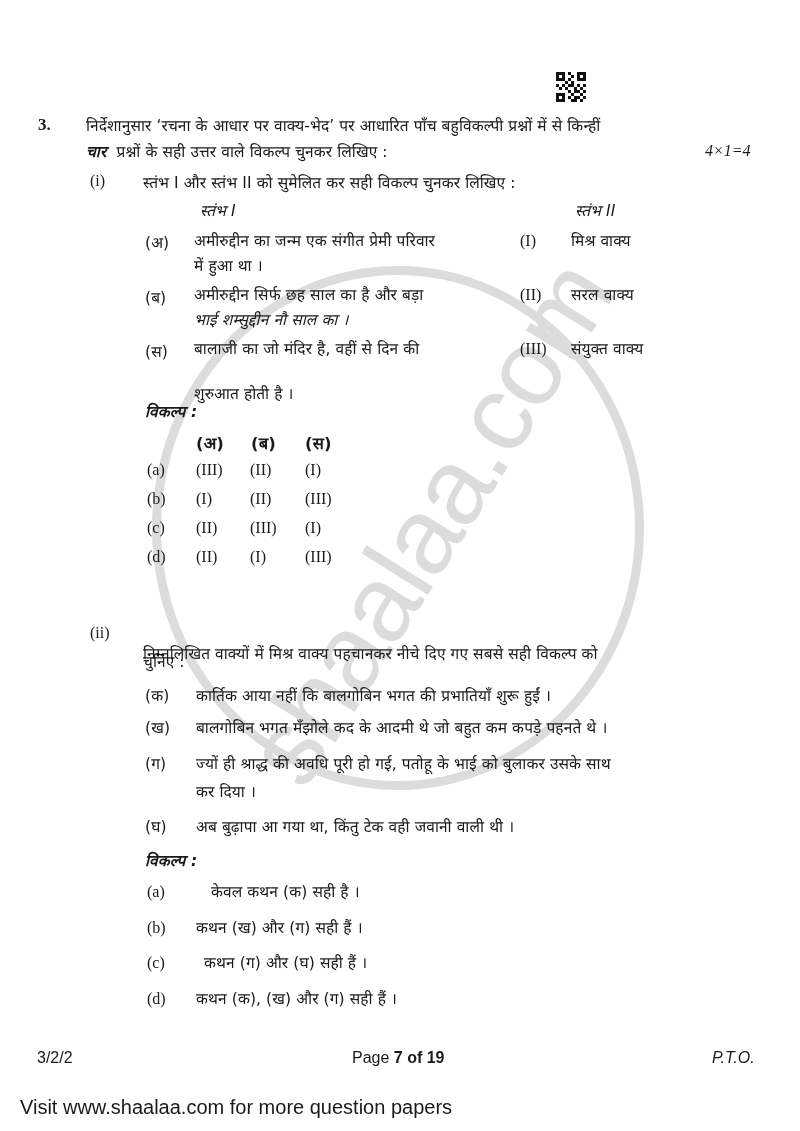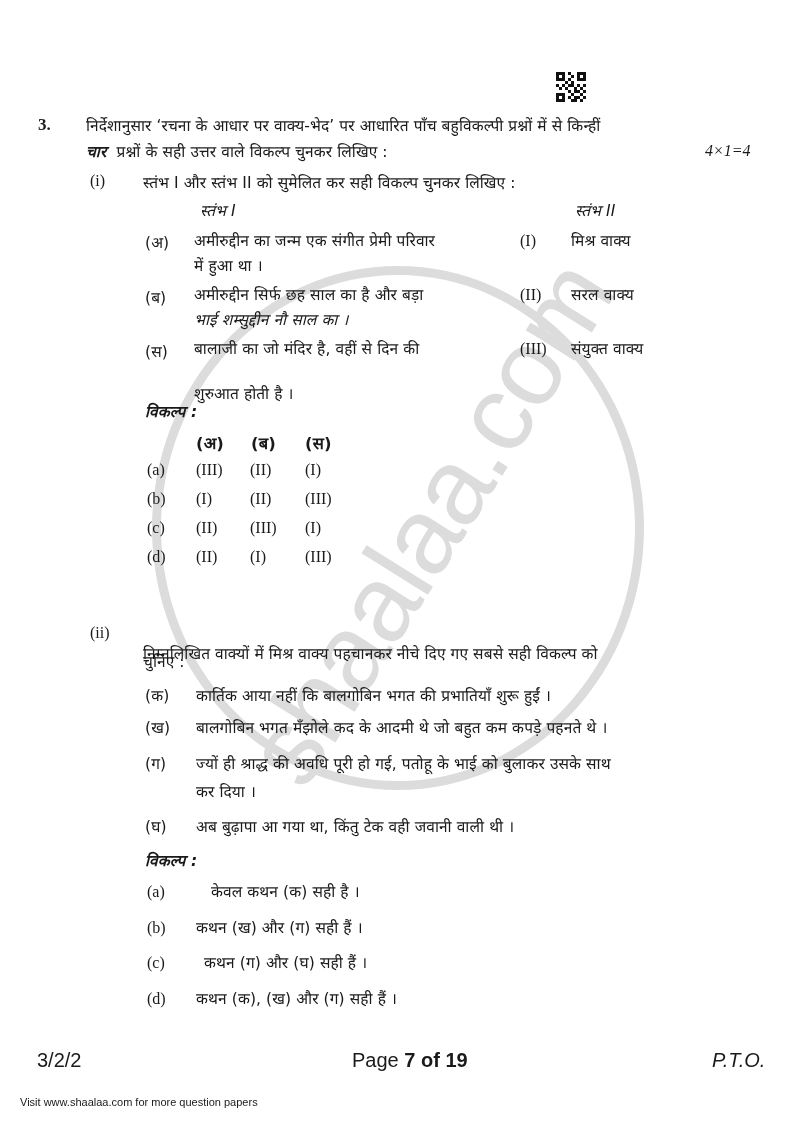--- a/index.html
+++ b/index.html
@@ -65,21 +65,21 @@
       height: 30px;
       display: grid;
       grid-template-columns: repeat(10, 3px);
       grid-template-rows: repeat(10, 3px);
     }
     .qr span { background: #111; }
     .qr span.w { background: transparent; }
 
     .footer {
       font-family: "Liberation Sans", "DejaVu Sans", sans-serif;
-      font-size: 20px;
+      font-size: 16px;
       color: #1a1a1a;
     }
   </style>
 </head>
 <body>
 
 <div class="wm-circle"></div>
 <div class="abs wm-text">shaalaa.com</div>
 
 <div class="content">
@@ -275,14 +275,14 @@
 
   <div class="abs ser" style="left:147px; top:990px;">(d)</div>
   <div class="abs hi" style="left:196px; top:987px;">कथन (क), (ख) और (ग) सही हैं ।</div>
 
   <div class="abs footer" style="left:37px; top:1049px;">3/2/2</div>
   <div class="abs footer" style="left:352px; top:1049px;">
     <span>Page </span><span class="bold">7</span><span class="bold"> of </span><span class="bold">19</span>
   </div>
   <div class="abs footer ital" style="left:712px; top:1049px;">P.T.O.</div>
 
-  <div class="abs footer" style="left:20px; top:1096px; font-size:11px;">Visit www.shaalaa.com for more question papers</div>
+  <div class="abs footer" style="left:20px; top:1096px; font-size:20px;">Visit www.shaalaa.com for more question papers</div>
 </div>
 
 </body></html>

